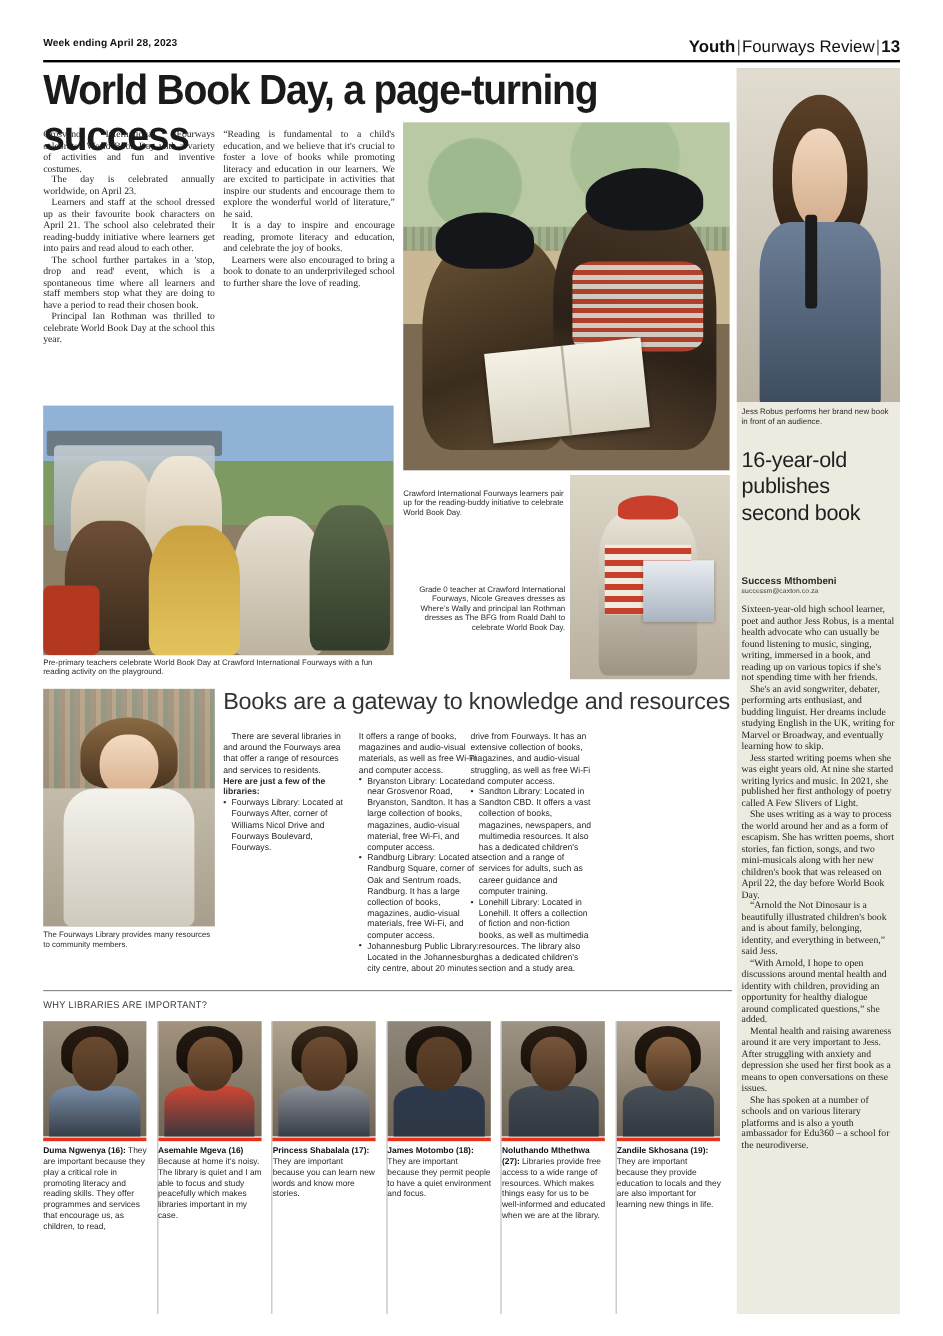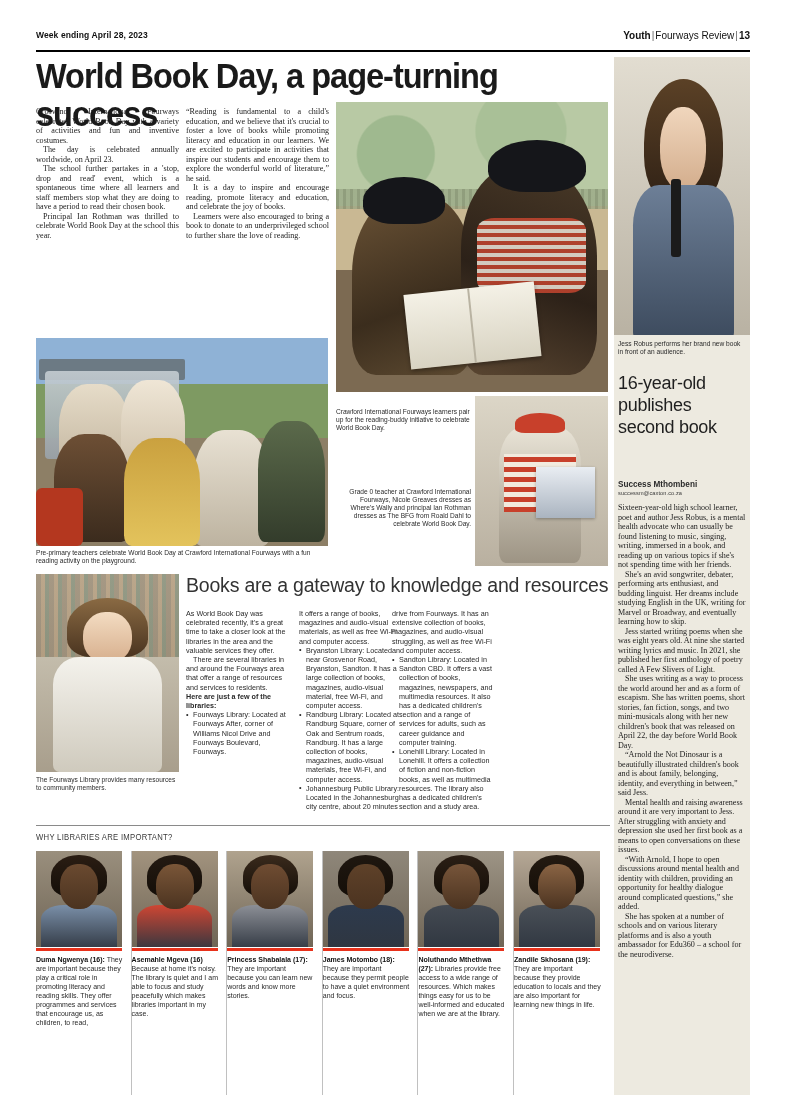--- a/index.html
+++ b/index.html
@@ -12,21 +12,21 @@
   }
   .page { position: relative; width: 786px; height: 1113px; background:#fff; }
 
   
   .masthead {
     position:absolute; left:36px; top:30px; width:714px; height:22px;
     border-bottom: 2px solid #000;
     display:flex; align-items:flex-start; justify-content:space-between;
   }
   .masthead-left { font-size:8.5px; font-weight:bold; color:#111; letter-spacing:.1px;text-align:center; }
-  .masthead-right { font-size:10px; color:#111; }
+  .masthead-right { font-size:14px; color:#111; }
   .masthead-right .b { font-weight:bold; }
   .masthead-right .sep { color:#666; padding:0 1px; }
 
   
   .headline-main {
     position:absolute; left:36px; top:57px; width:575px;
     font-family:"Liberation Sans", sans-serif;
     font-size:35px; font-weight:bold; line-height:38px;
     letter-spacing:-1.1px; color:#1a1a1a;
     transform: scaleX(0.93); transform-origin: left center;
@@ -229,20 +229,21 @@
     <div class="masthead-right">
       <span class="b">Youth</span><span class="sep">|</span><span>Fourways Review</span><span class="sep">|</span><span class="b">13</span>
     </div>
   </div>
 
   <div class="headline-main">World Book Day, a page-turning success</div>
 
   <div class="a1c1 col-serif">
     <p class="first">Grosvenor International Fourways celebrated World Book Day with a variety of activities and fun and inventive costumes.</p>
     <p>The day is celebrated annually worldwide, on April 23.</p>
+    <p>Learners and staff at the school dressed up as their favourite book characters on April 21. The school also celebrated their reading-buddy initiative where learners get into pairs and read aloud to each other.</p>
     <p>The school further partakes in a 'stop, drop and read' event, which is a spontaneous time where all learners and staff members stop what they are doing to have a period to read their chosen book.</p>
     <p>Principal Ian Rothman was thrilled to celebrate World Book Day at the school this year.</p>
   </div>
 
   <div class="a1c2 col-serif">
     <p class="first">“Reading is fundamental to a child's education, and we believe that it's crucial to foster a love of books while promoting literacy and education in our learners. We are excited to participate in activities that inspire our students and encourage them to explore the wonderful world of literature,” he said.</p>
     <p>It is a day to inspire and encourage reading, promote literacy and education, and celebrate the joy of books.</p>
     <p>Learners were also encouraged to bring a book to donate to an underprivileged school to further share the love of reading.</p>
   </div>
 
@@ -292,38 +293,37 @@
   <div class="cap" id="cap-jess">Jess Robus performs her brand new book in front of an audience.</div>
   <div class="side-headline">16-year-old publishes second book</div>
   <div class="byline">Success Mthombeni</div>
   <div class="byline-mail">successm@caxton.co.za</div>
   <div class="side-body">
     <p class="first">Sixteen-year-old high school learner, poet and author Jess Robus, is a mental health advocate who can usually be found listening to music, singing, writing, immersed in a book, and reading up on various topics if she's not spending time with her friends.</p>
     <p>She's an avid songwriter, debater, performing arts enthusiast, and budding linguist. Her dreams include studying English in the UK, writing for Marvel or Broadway, and eventually learning how to skip.</p>
     <p>Jess started writing poems when she was eight years old. At nine she started writing lyrics and music. In 2021, she published her first anthology of poetry called A Few Slivers of Light.</p>
     <p>She uses writing as a way to process the world around her and as a form of escapism. She has written poems, short stories, fan fiction, songs, and two mini-musicals along with her new children's book that was released on April 22, the day before World Book Day.</p>
     <p>“Arnold the Not Dinosaur is a beautifully illustrated children's book and is about family, belonging, identity, and everything in between,” said Jess.</p>
+    <p>“With Arnold, I hope to open discussions around mental health and identity with children, providing an opportunity for healthy dialogue around complicated questions,” she added.</p>
     <p>Mental health and raising awareness around it are very important to Jess. After struggling with anxiety and depression she used her first book as a means to open conversations on these issues.</p>
-    <p>“With Arnold, I hope to open discussions around mental health and identity with children, providing an opportunity for healthy dialogue around complicated questions,” she added.</p>
     <p>She has spoken at a number of schools and on various literary platforms and is also a youth ambassador for Edu360 – a school for the neurodiverse.</p>
   </div>
 
   <div class="headline-2">Books are a gateway to knowledge and resources</div>
 
   <div class="photo" id="photo-library">
     <div class="bg"></div>
       <div class="shelf"></div>
     <div class="g hair"></div>
       <div class="g face"></div>
       <div class="g torso"></div>
   </div>
   <div class="cap" id="cap-library">The Fourways Library provides many resources to community members.</div>
 
   <div class="a2c1 col-sans">
-    <p class="first">As World Book Day was celebrated recently, it's a great time to take a closer look at the libraries in the area and the valuable services they offer.</p>
     <p>There are several libraries in and around the Fourways area that offer a range of resources and services to residents.</p>
     <span class="bold">Here are just a few of the libraries:</span>
     <ul>
       <li>Fourways Library: Located at Fourways After, corner of Williams Nicol Drive and Fourways Boulevard, Fourways.</li>
     </ul>
   </div>
 
   <div class="a2c2 col-sans">
     <p class="nob">It offers a range of books, magazines and audio-visual materials, as well as free Wi-Fi and computer access.</p>
     <ul>

